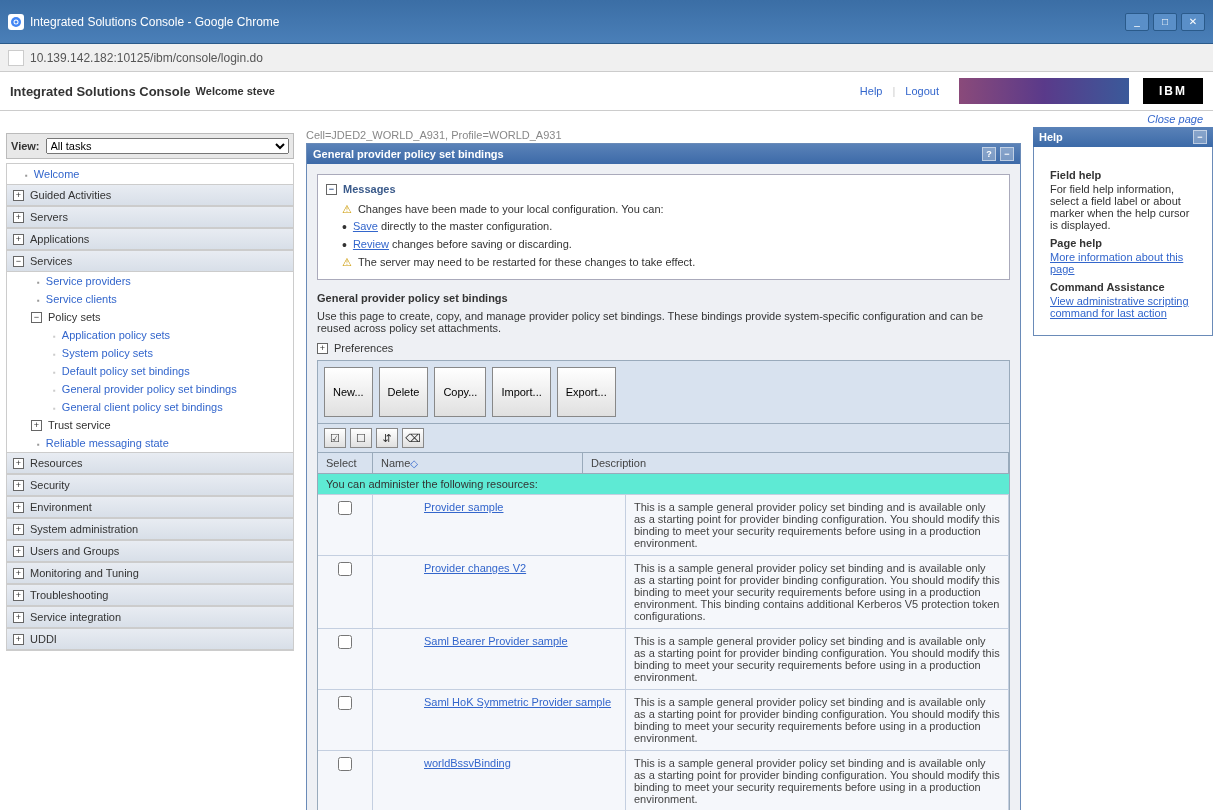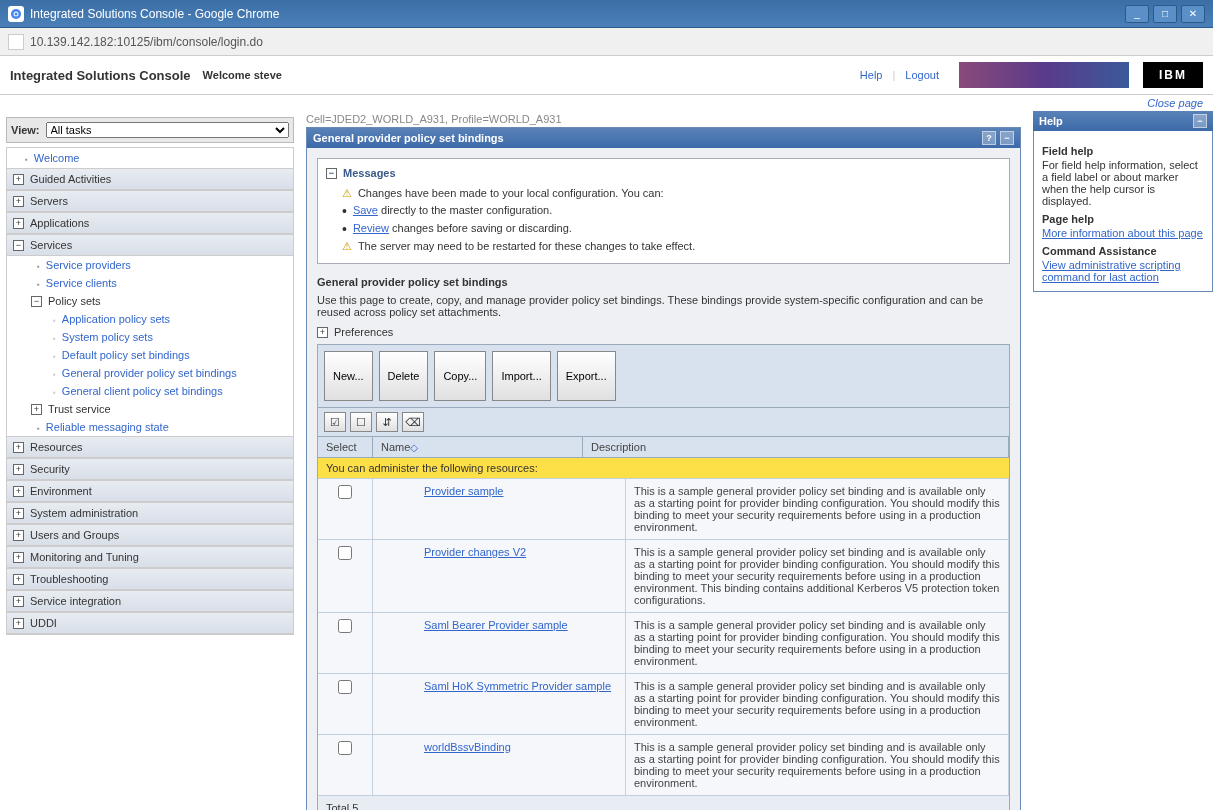--- a/index.html
+++ b/index.html
@@ -1,29 +1,29 @@
 <!DOCTYPE html>
 <html><head>
 <meta charset="utf-8">
 <style>
 * { box-sizing: border-box; margin: 0; padding: 0; }
 body { font-family: Verdana, Arial, sans-serif; font-size: 11px; color: #333; background: #fff; }
 
-.browser-chrome { background: linear-gradient(#3b6ea5, #4a7fb8); height: 28px; display: flex; align-items: center; padding: 0 8px; color: #fff; border-bottom: 1px solid #2a5a8a; }
+.browser-chrome { background: linear-gradient(#3b6ea5, #4a7fb8); height: 44px; display: flex; align-items: center; padding: 0 8px; color: #fff; border-bottom: 1px solid #2a5a8a; }
 .browser-chrome .favicon { width: 16px; height: 16px; background: #fff; border-radius: 3px; margin-right: 6px; display:flex;align-items:center;justify-content:center;}
 .browser-chrome .title { font-size: 12px; }
 .browser-chrome .win-btns { margin-left: auto; display: flex; gap: 4px; }
 .browser-chrome .win-btn { width: 24px; height: 18px; background: #5a8fc8; border: 1px solid #2a5a8a; border-radius: 2px; display:flex;align-items:center;justify-content:center;color:#fff;font-size:10px;}
 
 .addr-bar { background: #f0f0f0; height: 28px; display: flex; align-items: center; padding: 0 8px; border-bottom: 1px solid #ccc; }
 .addr-bar .page-icon { width:16px;height:16px;border:1px solid #ccc;margin-right:6px;background:#fff;}
 .addr-bar .url { font-size: 12px; color: #555; }
 
 .header-bar { display: flex; align-items: center; padding: 6px 10px; border-bottom: 1px solid #ccc; }
-.header-bar .app-title { font-weight: bold; font-size: 13px; color: #333; margin-right: 12px; }
+.header-bar .app-title { font-weight: bold; font-size: 13px; color: #333; margin-right: 5px; }
 .header-bar .welcome { font-size: 11px; font-weight:bold;}
 .header-bar .right { margin-left: auto; display: flex; align-items: center; gap: 10px; }
 .header-bar .hlink { color: #3366cc; font-size:11px; text-decoration:none;}
 .header-bar .sep{color:#ccc;}
 .header-bar .banner { width:170px;height:26px;background:linear-gradient(90deg,#8a4a7a,#5a3a8a,#3a5a9a);margin-left:10px;}
 .header-bar .ibm-logo { width:60px;height:26px;background:#000;color:#fff;display:flex;align-items:center;justify-content:center;font-weight:bold;letter-spacing:2px;font-size:12px;margin-left:4px;}
 .close-row{display:flex;justify-content:flex-end;padding:2px 10px;}
 .close-row a{color:#3366cc;font-size:11px;text-decoration:none;font-style:italic;}
 
 .layout { display: flex; }
@@ -69,32 +69,32 @@
 .toolbar{background:#d8e2ef;padding:6px;border-bottom:1px solid #9ab;display:flex;gap:6px;}
 .toolbar button{font-size:11px;padding:18px 8px;border:1px solid #888;background:linear-gradient(#fff,#e0e0e0);cursor:pointer;}
 .iconbar{background:#d8e2ef;padding:4px 6px;border-bottom:1px solid #9ab;display:flex;gap:4px;}
 .iconbar .ib{width:22px;height:20px;border:1px solid #888;background:linear-gradient(#fff,#e0e0e0);display:flex;align-items:center;justify-content:center;font-size:11px;cursor:pointer;}
 .thead{display:flex;background:#d8e2ef;border-bottom:1px solid #9ab;}
 .thead .th{padding:4px 8px;border-right:1px solid #9ab;font-size:11px;color:#444;}
 .th-select{width:55px;}
 .th-name{width:210px;display:flex;align-items:center;}
 .th-desc{flex:1;}
 .sort{color:#3366cc;font-size:10px;}
-.admin-row{background:#fde047;padding:4px 8px;border-bottom:1px solid #c4cfe0;}
+.admin-row{background:#5eead4;padding:4px 8px;border-bottom:1px solid #c4cfe0;}
 .trow{display:flex;border-bottom:1px solid #c4cfe0;background:#f5f7fb;}
 .trow .td{padding:6px 8px;border-right:1px solid #c4cfe0;font-size:11px;}
 .td-select{width:55px;display:flex;justify-content:center;align-items:flex-start;}
 .td-name{width:210px;margin-left:43px;}
 .td-name a{color:#3366cc;}
 .td-desc{flex:1;color:#444;}
 .tfoot{background:#e8edf4;padding:6px 8px;}
 input[type=checkbox]{width:14px;height:14px;}
 
 .help-panel{width:180px;margin-left:6px;}
-.help-body{background:#fff;padding:8px;border:1px solid #6a8bb8;border-top:none;font-size:11px;}
+.help-body{background:#fff;padding:16px;border:1px solid #6a8bb8;border-top:none;font-size:11px;}
 .help-body h4{font-size:11px;margin:6px 0 2px;}
 .help-body a{color:#3366cc;}
 </style>
 </head>
 <body>
 
 <div class="browser-chrome">
   <div class="favicon">
     <svg width="12" height="12" viewBox="0 0 12 12">
         <circle cx="6" cy="6" r="5" fill="#4285f4"></circle>

